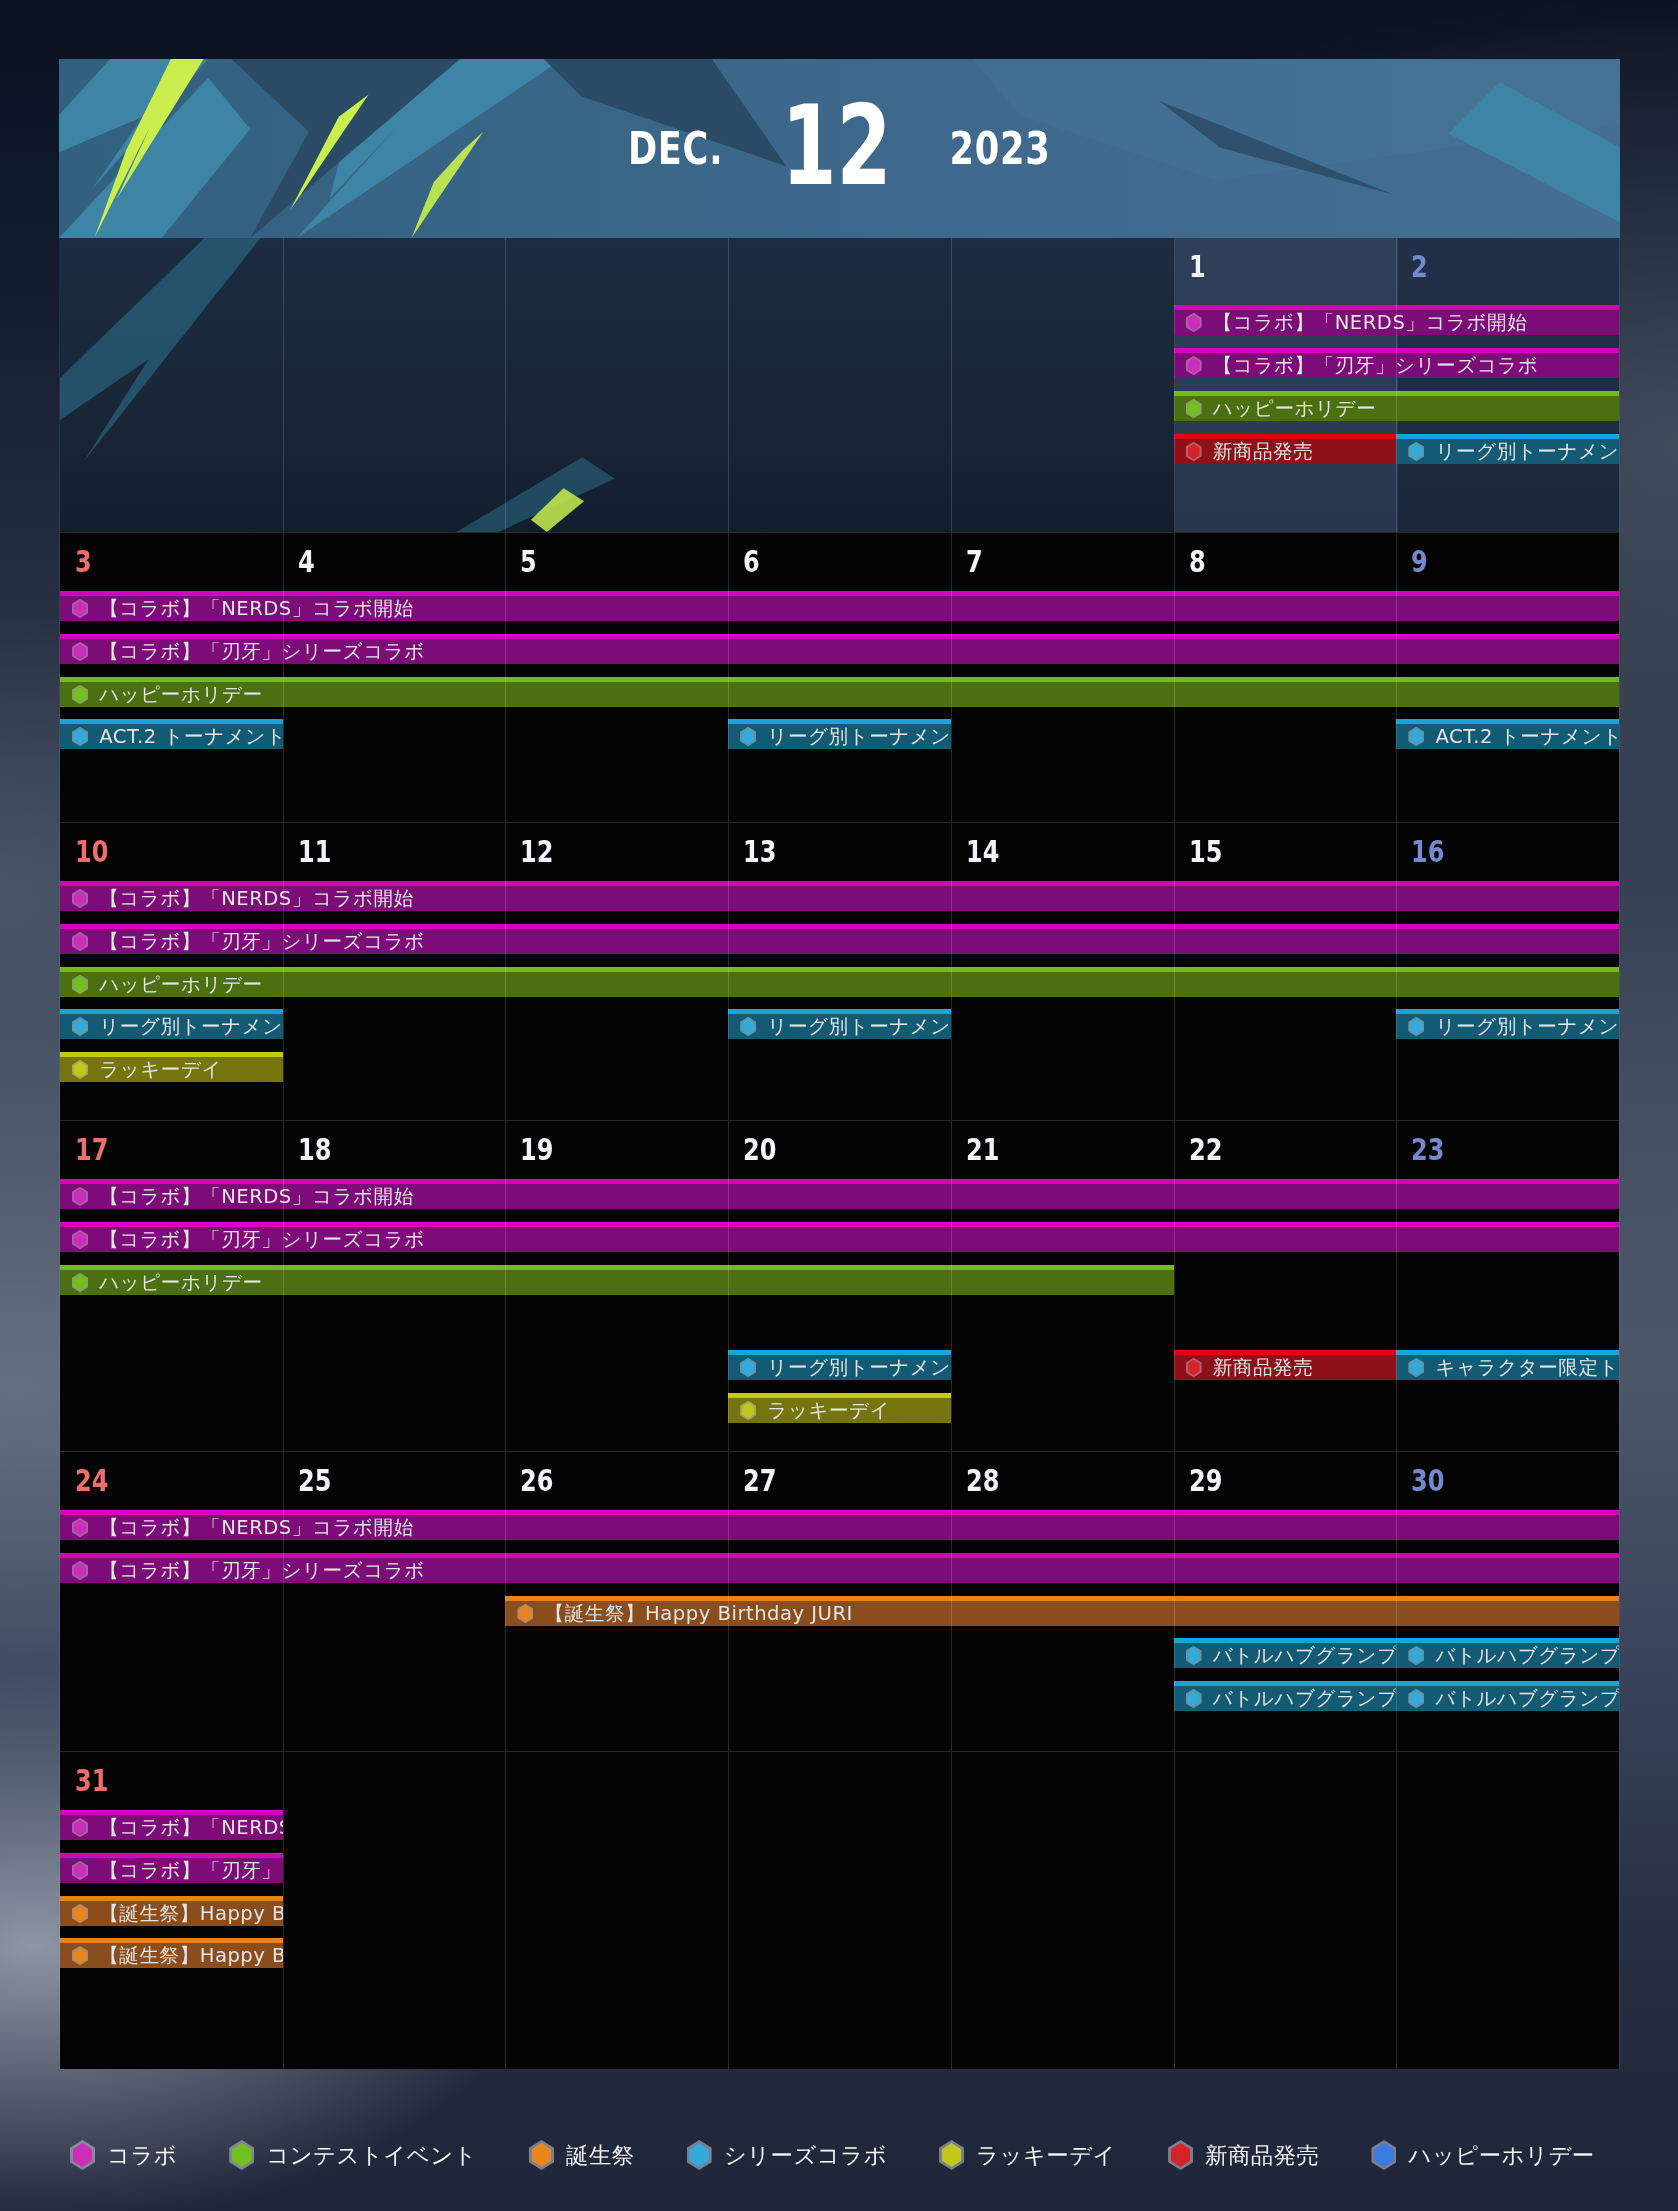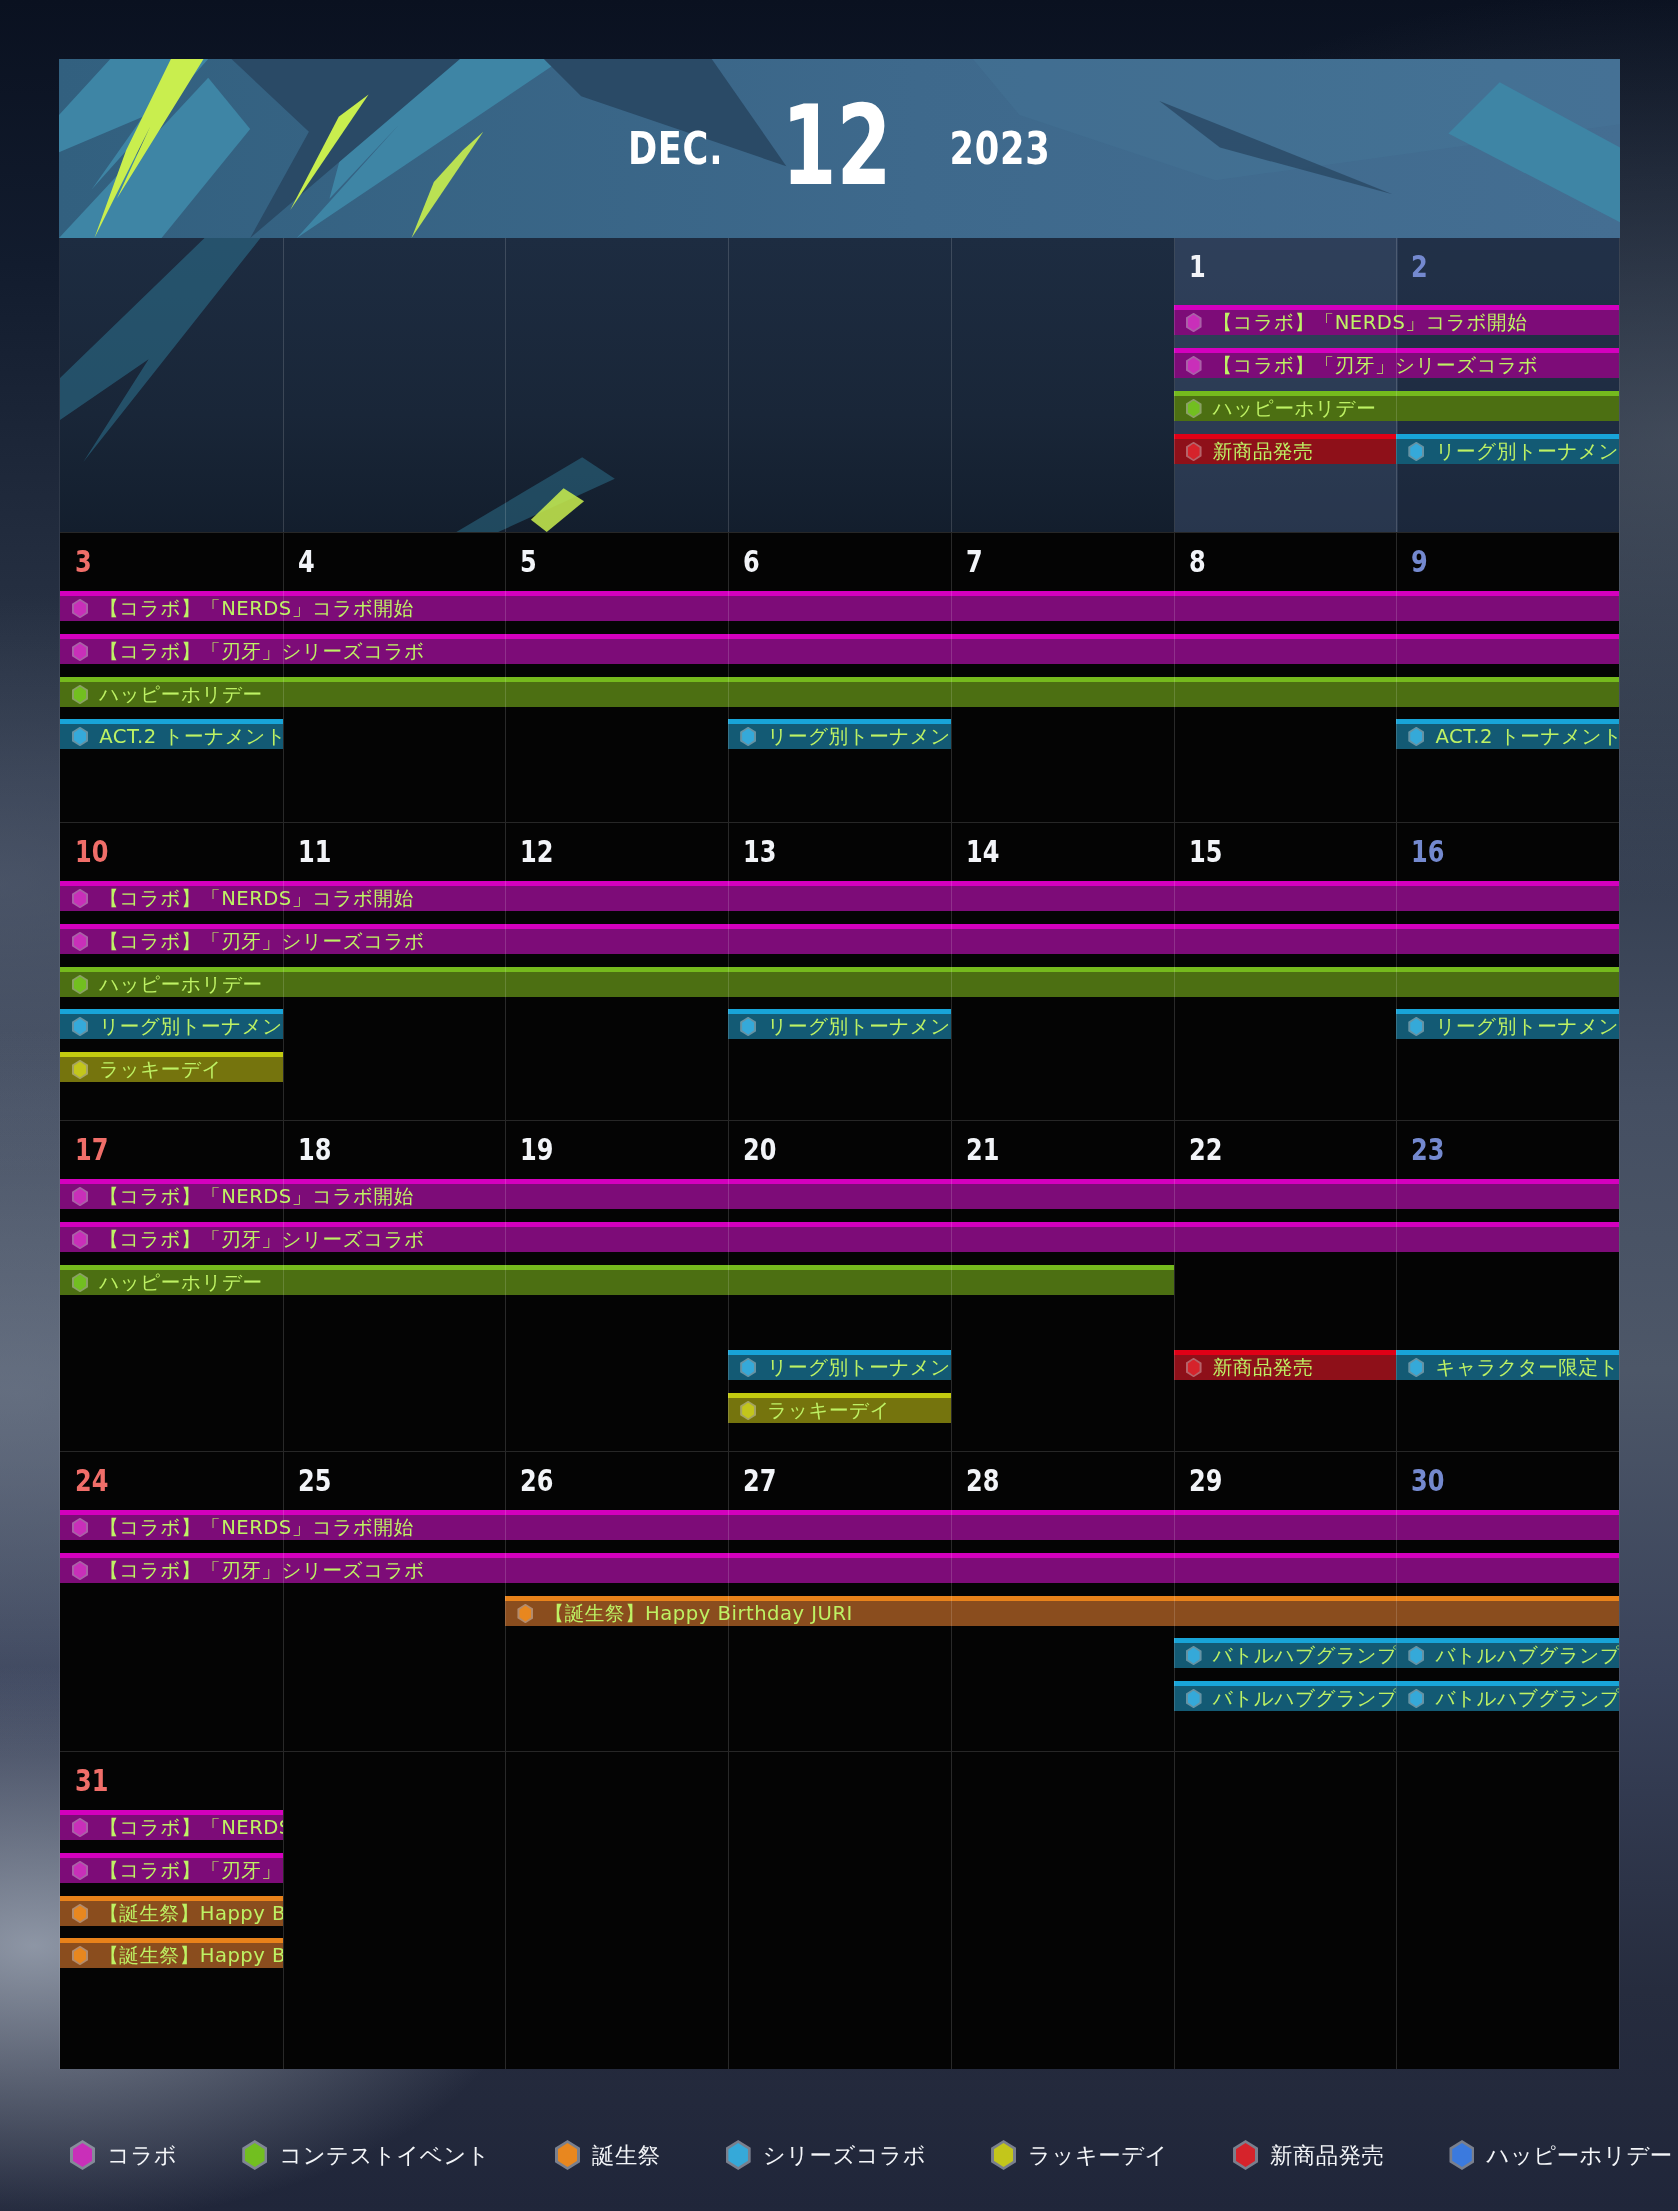--- a/index.html
+++ b/index.html
@@ -29,27 +29,27 @@
   
   #weeks{border-left:0.9px solid rgba(255,255,255,.07);border-right:0.9px solid rgba(255,255,255,.07);}
   .week{position:relative;background:#040404;border-top:0.9px solid rgba(255,255,255,.14);overflow:hidden;}
   .week.first{background:linear-gradient(180deg,#1d2c41 0%,#192638 60%,#131e2d 100%);border-top:none;}
   .week .divider{position:absolute;top:0;bottom:0;width:0.9px;background:rgba(255,255,255,.15);z-index:5;}
   .daynum{position:absolute;top:11.2px;font-size:30px;font-weight:bold;color:#f2f4f8;transform:scaleX(.8);transform-origin:left top;z-index:3;}
   .daynum.sun{color:#f06e69;}
   .daynum.sat{color:#7489cf;}
   .bar{position:absolute;height:25px;border-top:5.6px solid;display:flex;align-items:center;
     white-space:nowrap;overflow:hidden;z-index:2;}
-  .bar .lbl{font-size:19.6px;color:#bef264;margin-left:11.2px;letter-spacing:0.5px;}
+  .bar .lbl{font-size:19.6px;color:#e5e5e5;margin-left:11.2px;letter-spacing:0.5px;}
   .hex{display:inline-block;clip-path:polygon(50% 0,100% 26%,100% 74%,50% 100%,0 74%,0 26%);}
   .bar .hex-o{width:16px;height:19.6px;margin-left:12px;background:rgba(255,255,255,.35);
     display:inline-flex;align-items:center;justify-content:center;flex:none;}
   .bar .hex-i{width:12px;height:16px;}
   
-  .legend{position:absolute;left:70px;top:2127px;height:56px;display:flex;align-items:center;gap:65px;font-family:Liberation Mono, monospace;}
+  .legend{position:absolute;left:70px;top:2127px;height:56px;display:flex;align-items:center;gap:52px;font-family:Liberation Mono, monospace;}
   .lg-item{display:flex;align-items:center;gap:12px;}
   .lg-hex-o{width:25px;height:30px;background:rgba(195,200,210,.55);display:flex;align-items:center;justify-content:center;}
   .lg-hex-i{width:19.6px;height:24px;}
   .lg-label{font-size:22.4px;color:#f4f6f9;letter-spacing:0.5px;}
 </style>
 </head>
 <body>
 
 <div class="page">
   <div class="panel">

